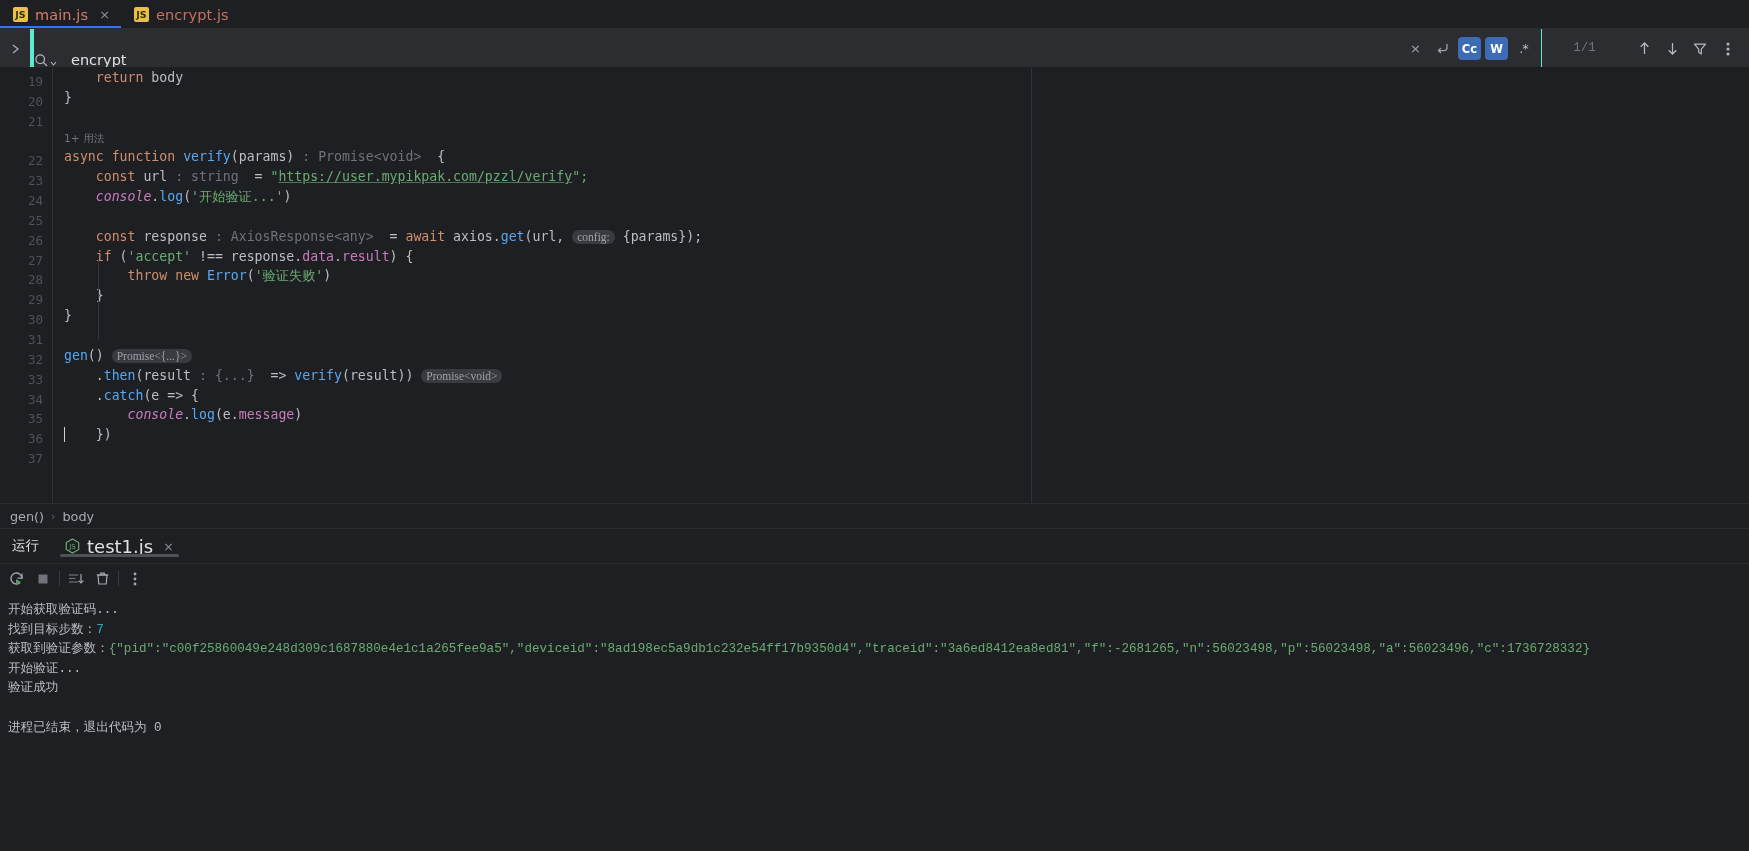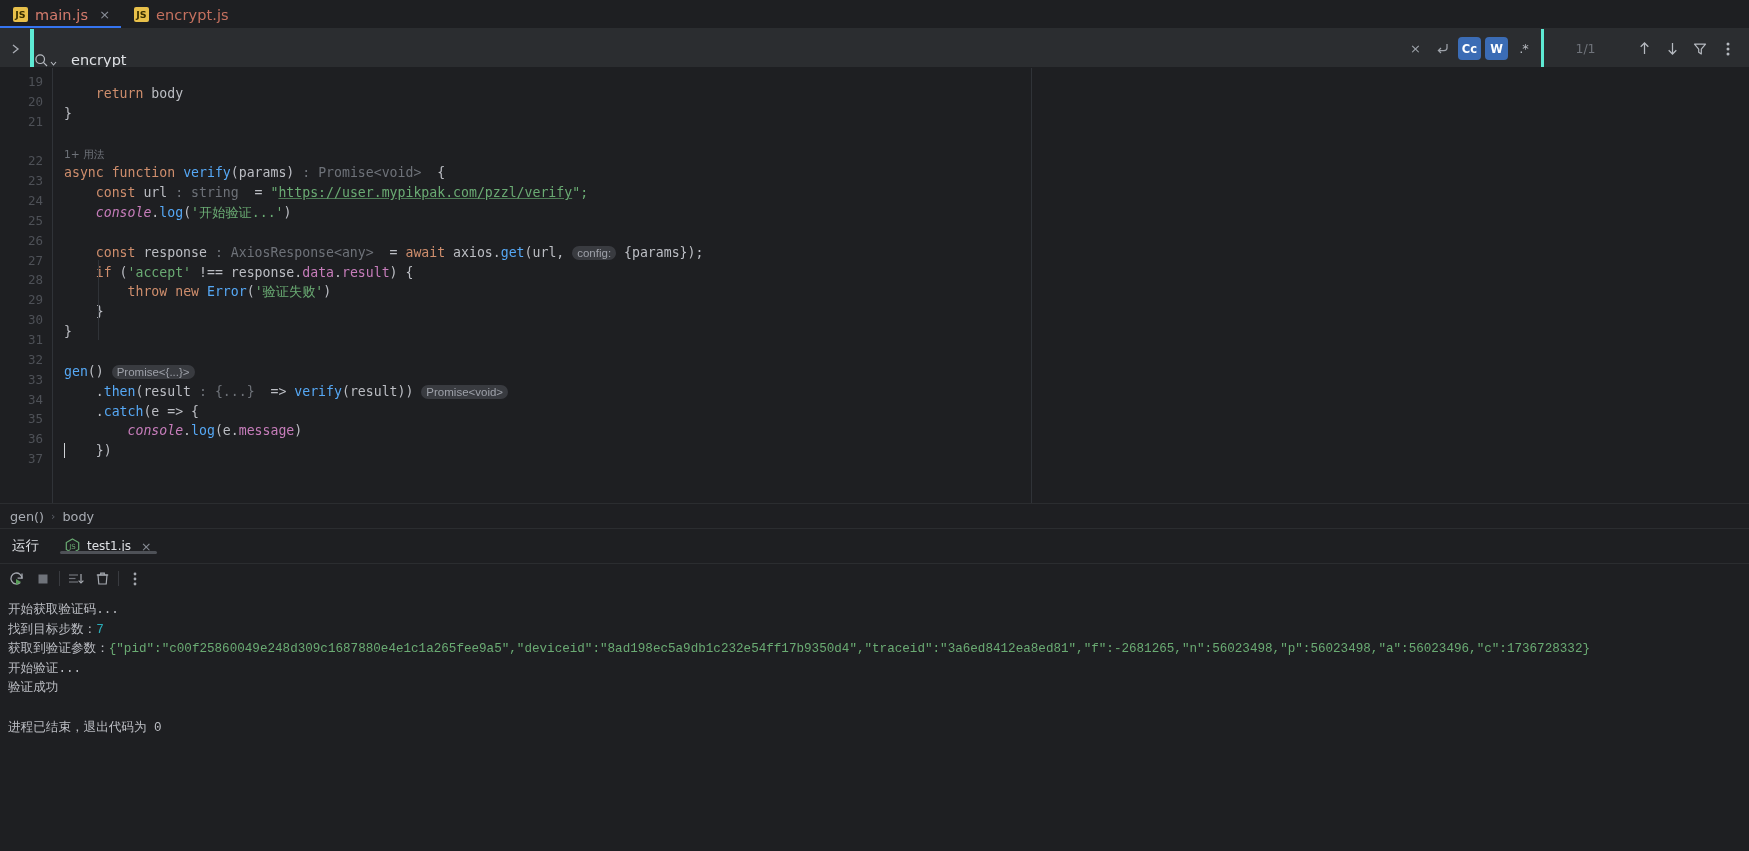--- a/index.html
+++ b/index.html
@@ -36,54 +36,54 @@
               border-left:4px solid #5eead4; }
   .sb-magnifier { display:flex; align-items:center; gap:1px; margin-right:14px; }
   .sb-input { font-size:14.5px; color:#dfe1e5; font-family:"DejaVu Sans","Liberation Sans",sans-serif;
               background:transparent; border:none; outline:none; width:420px; padding:0; }
   .sb-actions { display:flex; align-items:center; gap:4px; padding-right:6px; }
   .sb-btn { width:23px; height:23px; border-radius:4px; display:flex; align-items:center;
             justify-content:center; color:#9ea3aa; font-size:13px; }
   .sb-btn.toggle-on { background:#3b6cb5; color:#ffffff; font-size:11.5px; font-weight:600; }
   .sb-btn.regex { font-size:13px; letter-spacing:-1px; color:#b6bac0; }
   .sb-count { width:86px; text-align:center; font-size:12.5px; color:#6f737a;
-              border-left:3px solid #5eead4; height:39px; line-height:39px; }
+              border-left:1px solid #5eead4; height:39px; line-height:39px;font-family:Liberation Mono, monospace; }
   .sb-nav { display:flex; align-items:center; gap:10px; padding:0 12px 0 8px; }
   .sb-nav .ic { width:18px; height:18px; display:flex; align-items:center; justify-content:center;
                 color:#b6bac0; }
   .searchbar-bottom { position:absolute; left:0; right:0; bottom:0; height:1px; background:#1e1f22; }
 
   
   .editor-wrap { flex:1 1 auto; display:flex; position:relative; background:#1e1f22;
                  overflow:hidden; min-height:0; }
   .gutter { width:52px; flex:0 0 52px; text-align:right; padding-top:4px;
             font-family:"DejaVu Sans Mono","Liberation Mono",monospace; font-size:12.5px;
             color:#4e5157; user-select:none; }
   .gut-line { height:19.85px; line-height:19.85px; padding-right:9px; }
   .gut-line.blank { color:transparent; }
-  .code-col { flex:1 1 auto; position:relative; border-left:1px solid #303338; padding-top:16px;
+  .code-col { flex:1 1 auto; position:relative; border-left:1px solid #303338; padding-top:0;
               font-family:"DejaVu Sans Mono","Liberation Mono",monospace; font-size:13.2px;
               overflow:hidden; }
   .code-line { height:19.85px; line-height:19.85px; white-space:pre; padding-left:11px; color:#bcbec4; }
   .editor-divider { position:absolute; top:0; bottom:0; width:1px; background:#303338; }
   .edit-right-pane { position:absolute; top:0; bottom:0; right:0; width:718px;
                      border-left:1px solid #303338; }
   .indent-guide { position:absolute; width:1px; background:#303338; }
 
   
   .kw    { color:#cf8e6d; }
   .fn    { color:#56a8f5; }
   .str   { color:#6aab73; }
   .cls   { color:#56a8f5; }
   .ident { color:#bcbec4; }
   .field { color:#c77dbb;margin-top:24px; }
   .consolei { color:#c77dbb; font-style:italic; }
   .hint  { color:#6e7279;margin-top:35px; }
   .hint-chip { background:#393b40; color:#9da0a8; border-radius:8px; padding:1px 5px;
-               font-size:11.5px; font-family:Liberation Sans, sans-serif; }
+               font-size:11.5px; font-family:Liberation Serif, serif; }
   .usage { color:#6e7279; font-size:10.7px; font-family:"DejaVu Sans","Liberation Sans",sans-serif; }
   .link  { color:#6aab73; text-decoration:underline; text-decoration-color:#4d7a55; }
   .caret { display:inline-block; width:1px; background:#cfd2d6; height:15px;
            vertical-align:-3px; margin-right:-1px; }
 
   
   .breadcrumb { height:25px; flex:0 0 25px; background:#1e1f22; display:flex; align-items:center;
                 padding-left:10px; gap:7px; border-top:1px solid #2b2d30; }
   .bc-item { font-size:12.8px; color:#a8acb3; }
   .bc-sep { color:#5d6169; font-size:11px; }
@@ -91,21 +91,21 @@
   
   .runpanel { flex:0 0 auto; background:#1e1f22; display:flex; flex-direction:column;
               border-top:1px solid #2b2d30; height:323px; }
   .run-tabs { height:34px; flex:0 0 34px; display:flex; align-items:center; position:relative;
               background:#1e1f22; }
   .run-title { font-size:13.5px; color:#dfe1e5; display:flex; align-items:center;
                padding:0 16px 0 12px; }
   .run-tab { display:flex; align-items:center; gap:7px; padding:0 10px; position:relative; }
   .run-tab.active:after { content:""; position:absolute; left:5px; right:5px; bottom:0;
                           height:3px; background:#4e5157; border-radius:2px; }
-  .run-tab-label { font-size:12px; color:#dfe1e5; }
+  .run-tab-label { font-size:18px; color:#dfe1e5; }
   .node-ic { width:15px; height:16px; flex:0 0 15px; }
   .run-tab-close { color:#8a8f98; font-size:12.5px; margin-left:3px; }
   .run-toolbar { height:30px; flex:0 0 30px; display:flex; align-items:center; gap:0;
                  padding-left:4px; border-top:1px solid #2b2d30; }
   .tb-btn { width:26px; height:26px; display:flex; align-items:center; justify-content:center;
             color:#a4a8af; }
   .tb-sep { width:1px; height:15px; background:#393b40; margin:0 3px; }
   .console { flex:1 1 auto; padding:8px 0 0 8px; overflow:hidden;
              font-family:Liberation Mono, monospace; font-size:12.6px; }
   .con-line { height:19.6px; line-height:19.6px; white-space:pre; color:#bcbec4; }

